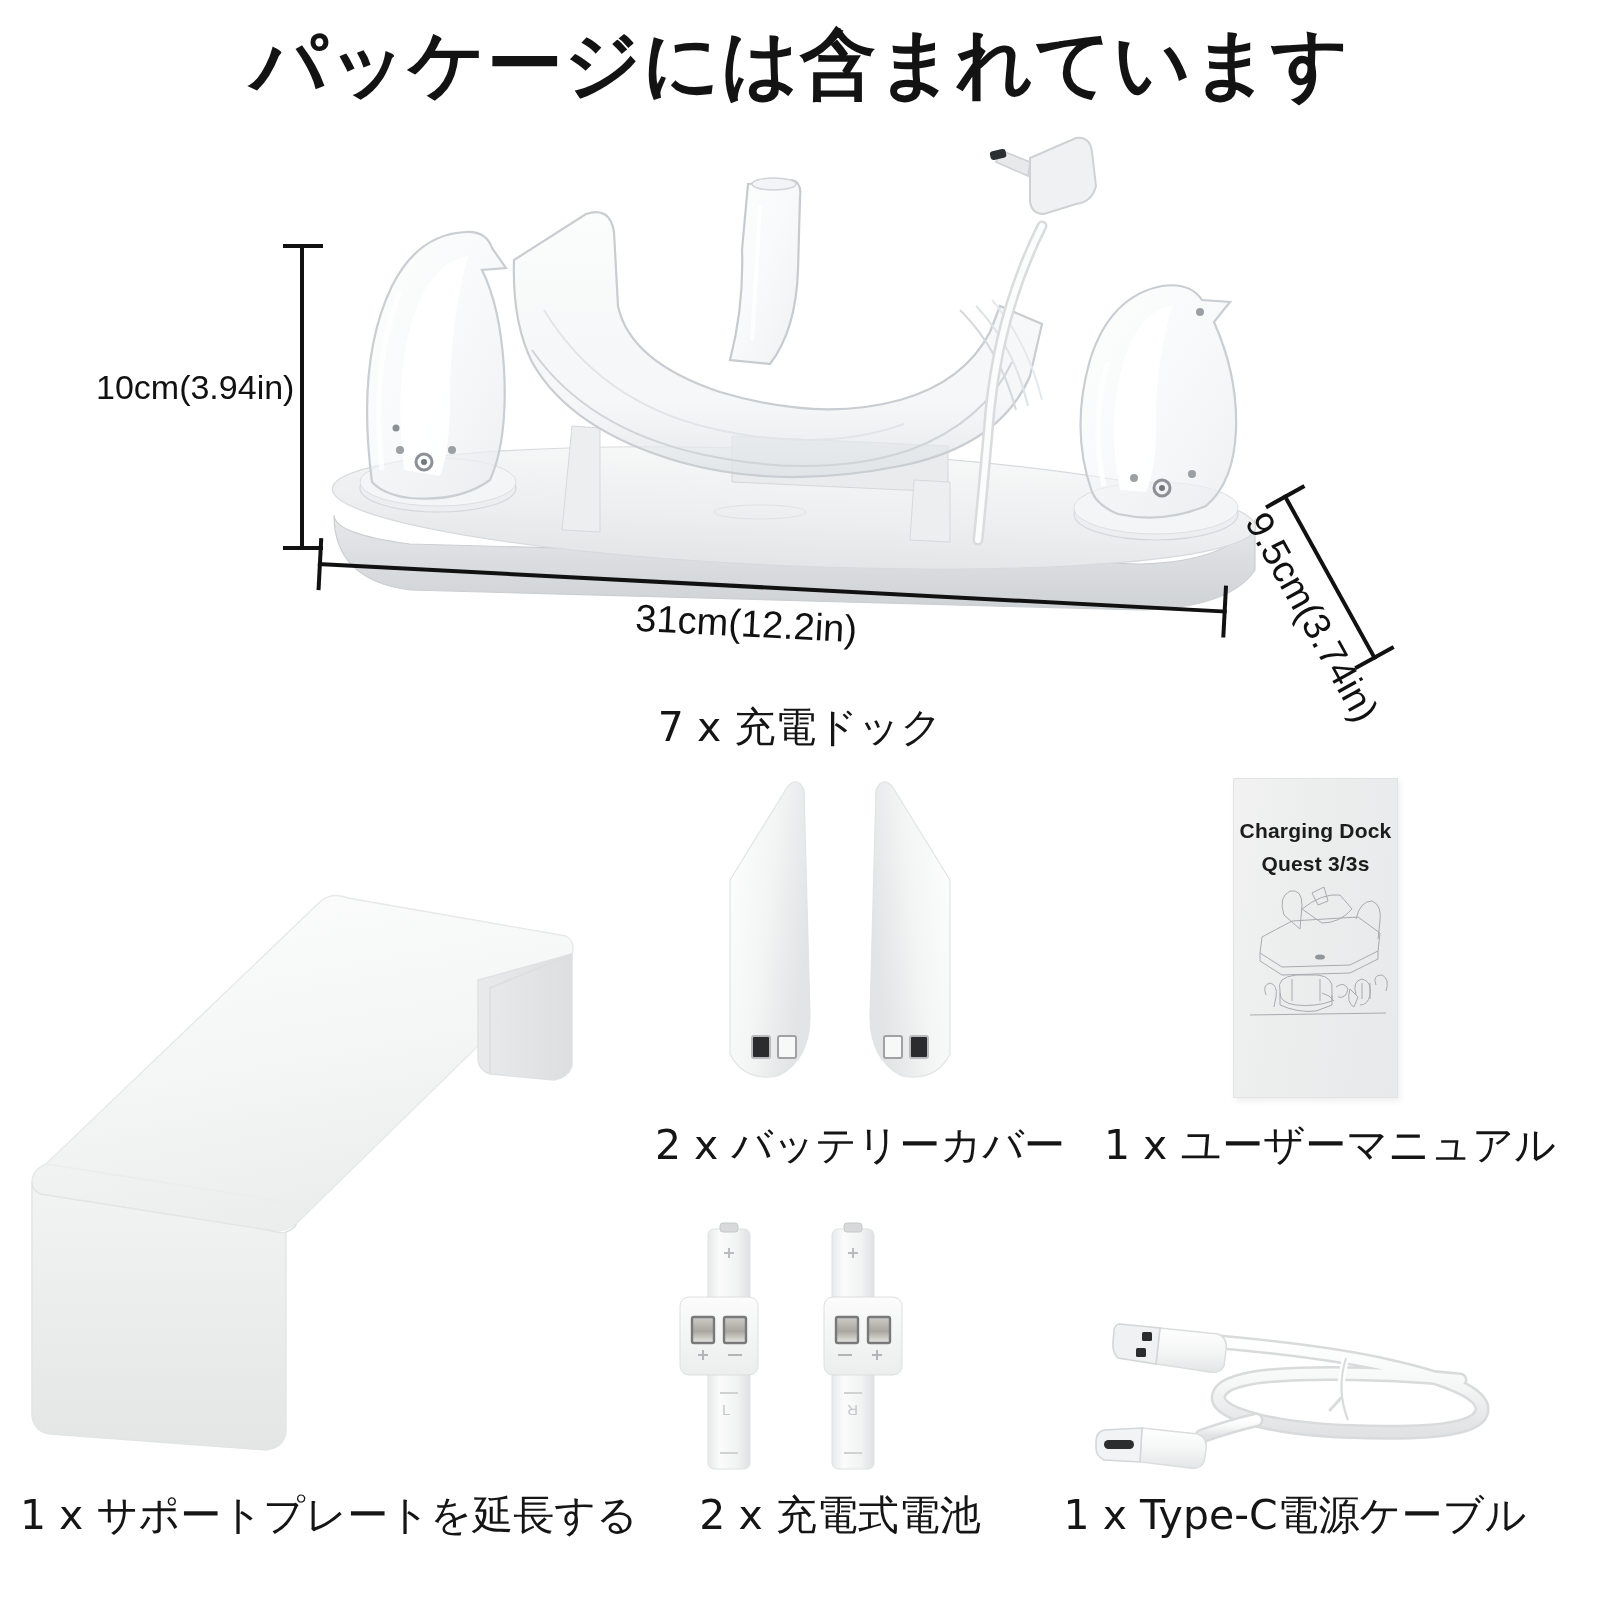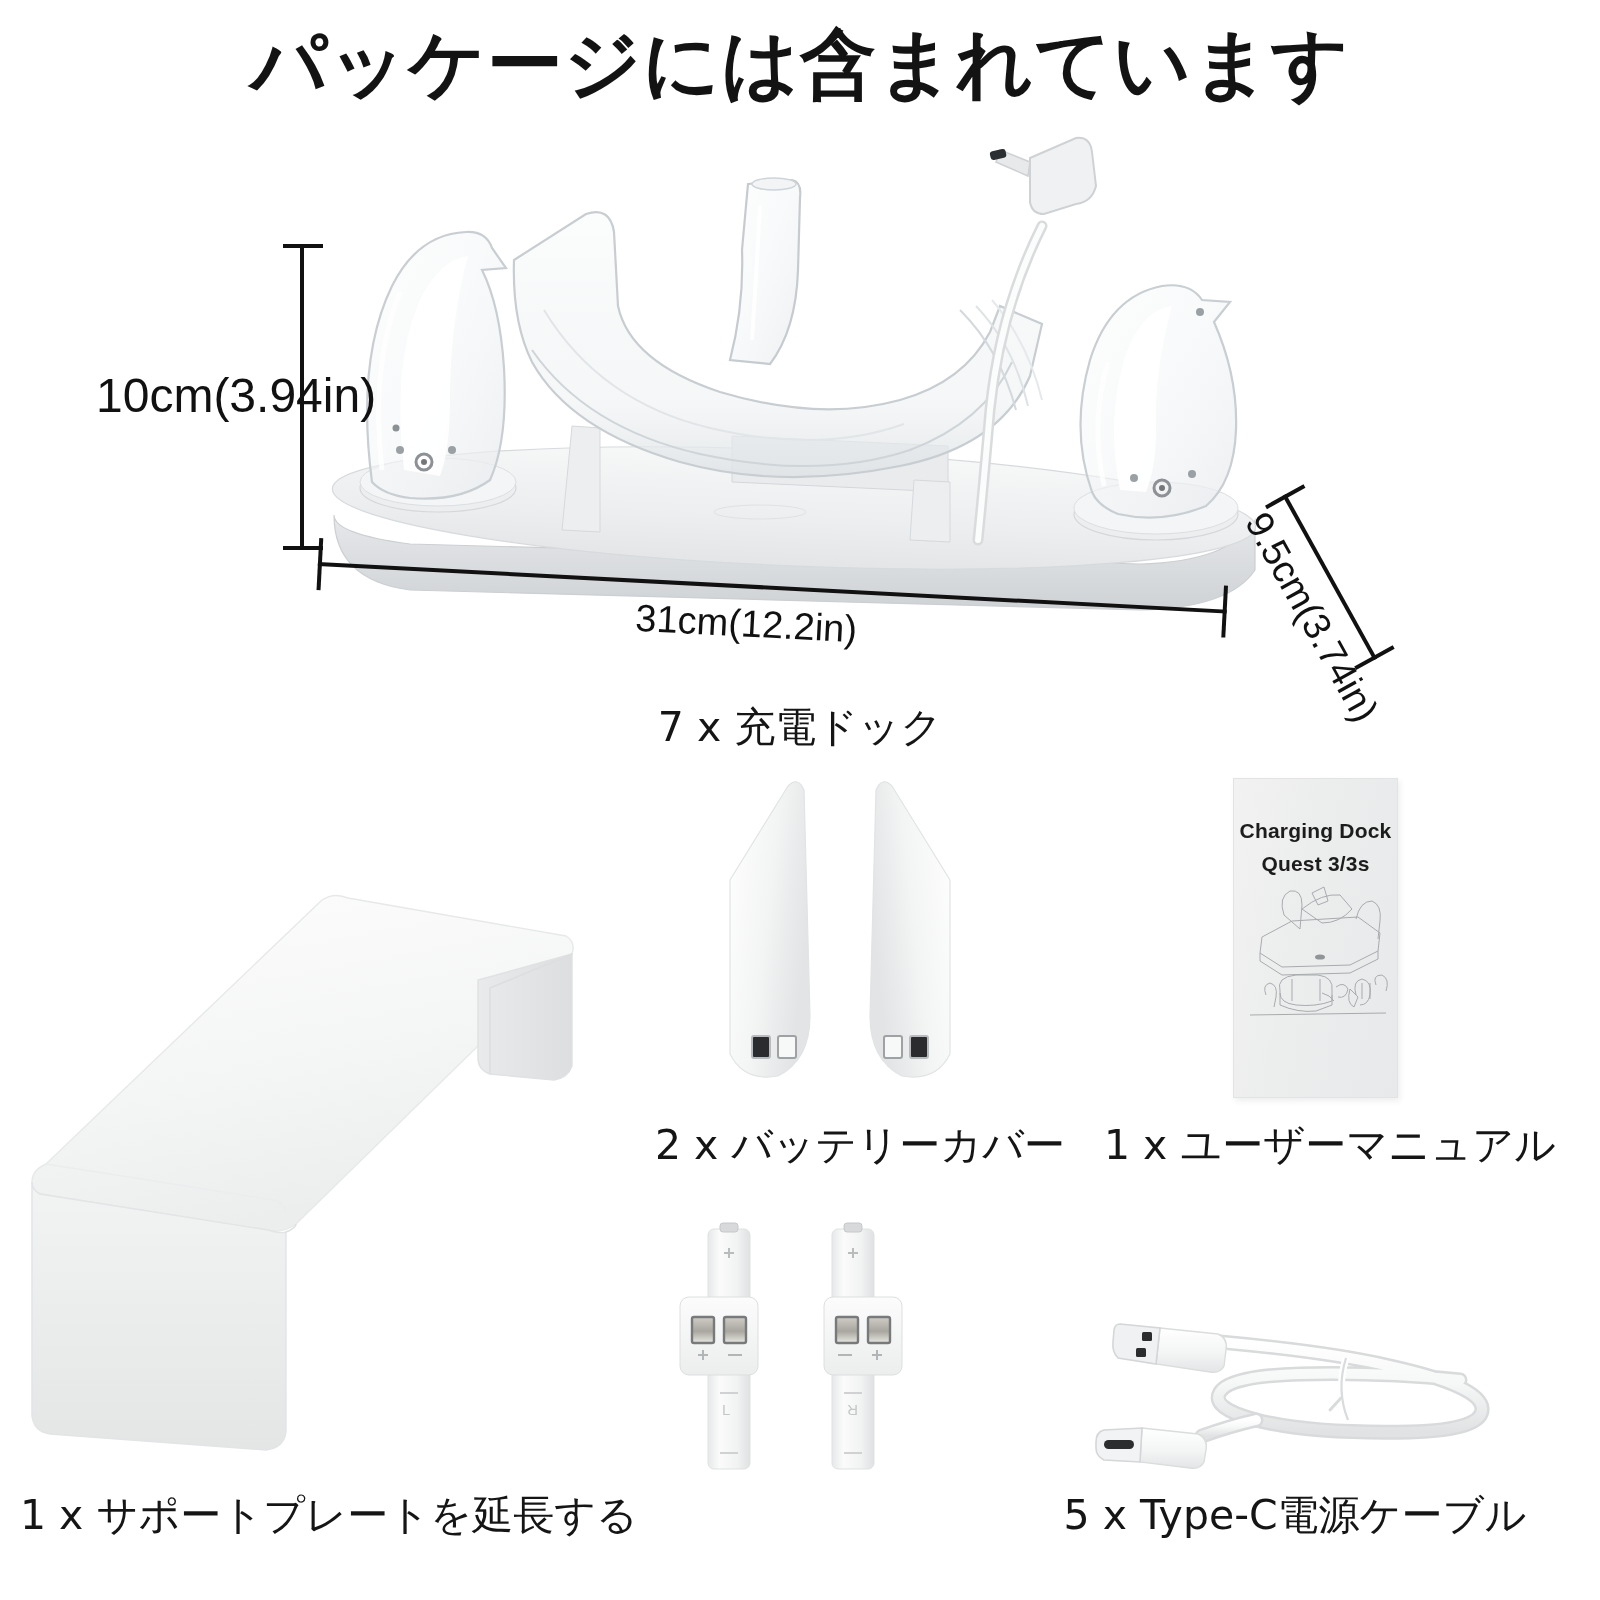--- a/index.html
+++ b/index.html
@@ -30,21 +30,21 @@
   .dimline { position: absolute; background: #111; }
   .dim-label {
     position: absolute; color: #111; white-space: nowrap;
     font-family: "Liberation Sans", "DejaVu Sans", sans-serif;
   }
 
   
   #dim-v-line  { left: 300px; top: 136px; width: 4px; height: 302px; }
   #dim-v-cap-t { left: 283px; top: 134px; width: 40px; height: 4px; }
   #dim-v-cap-b { left: 283px; top: 436px; width: 40px; height: 4px; }
-  #dim-v-label { left: 96px; top: 258px; font-size: 48px; }
+  #dim-v-label { left: 96px; top: 258px; font-size: 34px; }
 
   
   #dim-h-wrap { position: absolute; left: 318px; top: 452px; width: 910px; height: 80px;
                 transform: rotate(3.0deg); transform-origin: 0 0; }
   #dim-h-line  { left: 0; top: 0; width: 910px; height: 4px; }
   #dim-h-cap-l { left: 0px; top: -24px; width: 4px; height: 52px; }
   #dim-h-cap-r { left: 906px; top: -24px; width: 4px; height: 52px; }
   #dim-h-label { left: 320px; top: 18px; font-size: 38px; }
 
   
@@ -382,20 +382,21 @@
           <line x1="178" y1="140" x2="192" y2="140"></line>
           <line x1="212" y1="140" x2="222" y2="140"></line>
           <line x1="217" y1="135" x2="217" y2="145"></line>
         </g>
         <line x1="184" y1="178" x2="202" y2="178" stroke="#cfd1d2" stroke-width="2"></line>
         <line x1="184" y1="238" x2="202" y2="238" stroke="#cfd1d2" stroke-width="2"></line>
         <text x="186" y="200" font-family="Liberation Sans, sans-serif" font-size="15" fill="#c4c7c8" transform="rotate(180 192 195)">R</text>
       </g>
     </svg>
   </div>
+  <div class="caption" id="cap-battery">2 x 充電式電池</div>
 
   <div class="art" id="art-cable">
     <svg viewBox="0 0 450 200" width="450" height="200">
       <defs>
         <linearGradient id="wireG" x1="0" y1="0" x2="0" y2="1">
           <stop offset="0%" stop-color="#ffffff"></stop>
           <stop offset="45%" stop-color="#f6f7f7"></stop>
           <stop offset="100%" stop-color="#e0e2e3"></stop>
         </linearGradient>
         <linearGradient id="plugG" x1="0" y1="0" x2="0" y2="1">
@@ -424,15 +425,15 @@
         <rect x="76" y="68" width="10" height="9" rx="1.5" fill="#2b2d2f"></rect>
       </g>
 
       <g>
         <path d="M82 148 L138 154 Q148 158 146 170 L144 182 Q140 190 130 188 L80 182 Z" fill="url(#plugG)" stroke="#dbdddd" stroke-width="1.4"></path>
         <path d="M44 150 L82 148 L80 182 L44 180 Q36 176 36 168 L36 162 Q36 152 44 150 Z" fill="#f2f3f4" stroke="#d4d6d7" stroke-width="1.6"></path>
         <rect x="44" y="160" width="30" height="9" rx="4.5" fill="#2b2d2f"></rect>
       </g>
     </svg>
   </div>
-  <div class="caption" id="cap-cable">5 x Type-C電源ケーブル</div>
+  <div class="caption" id="cap-cable">1 x Type-C電源ケーブル</div>
 
 </div>
 
 </body></html>

